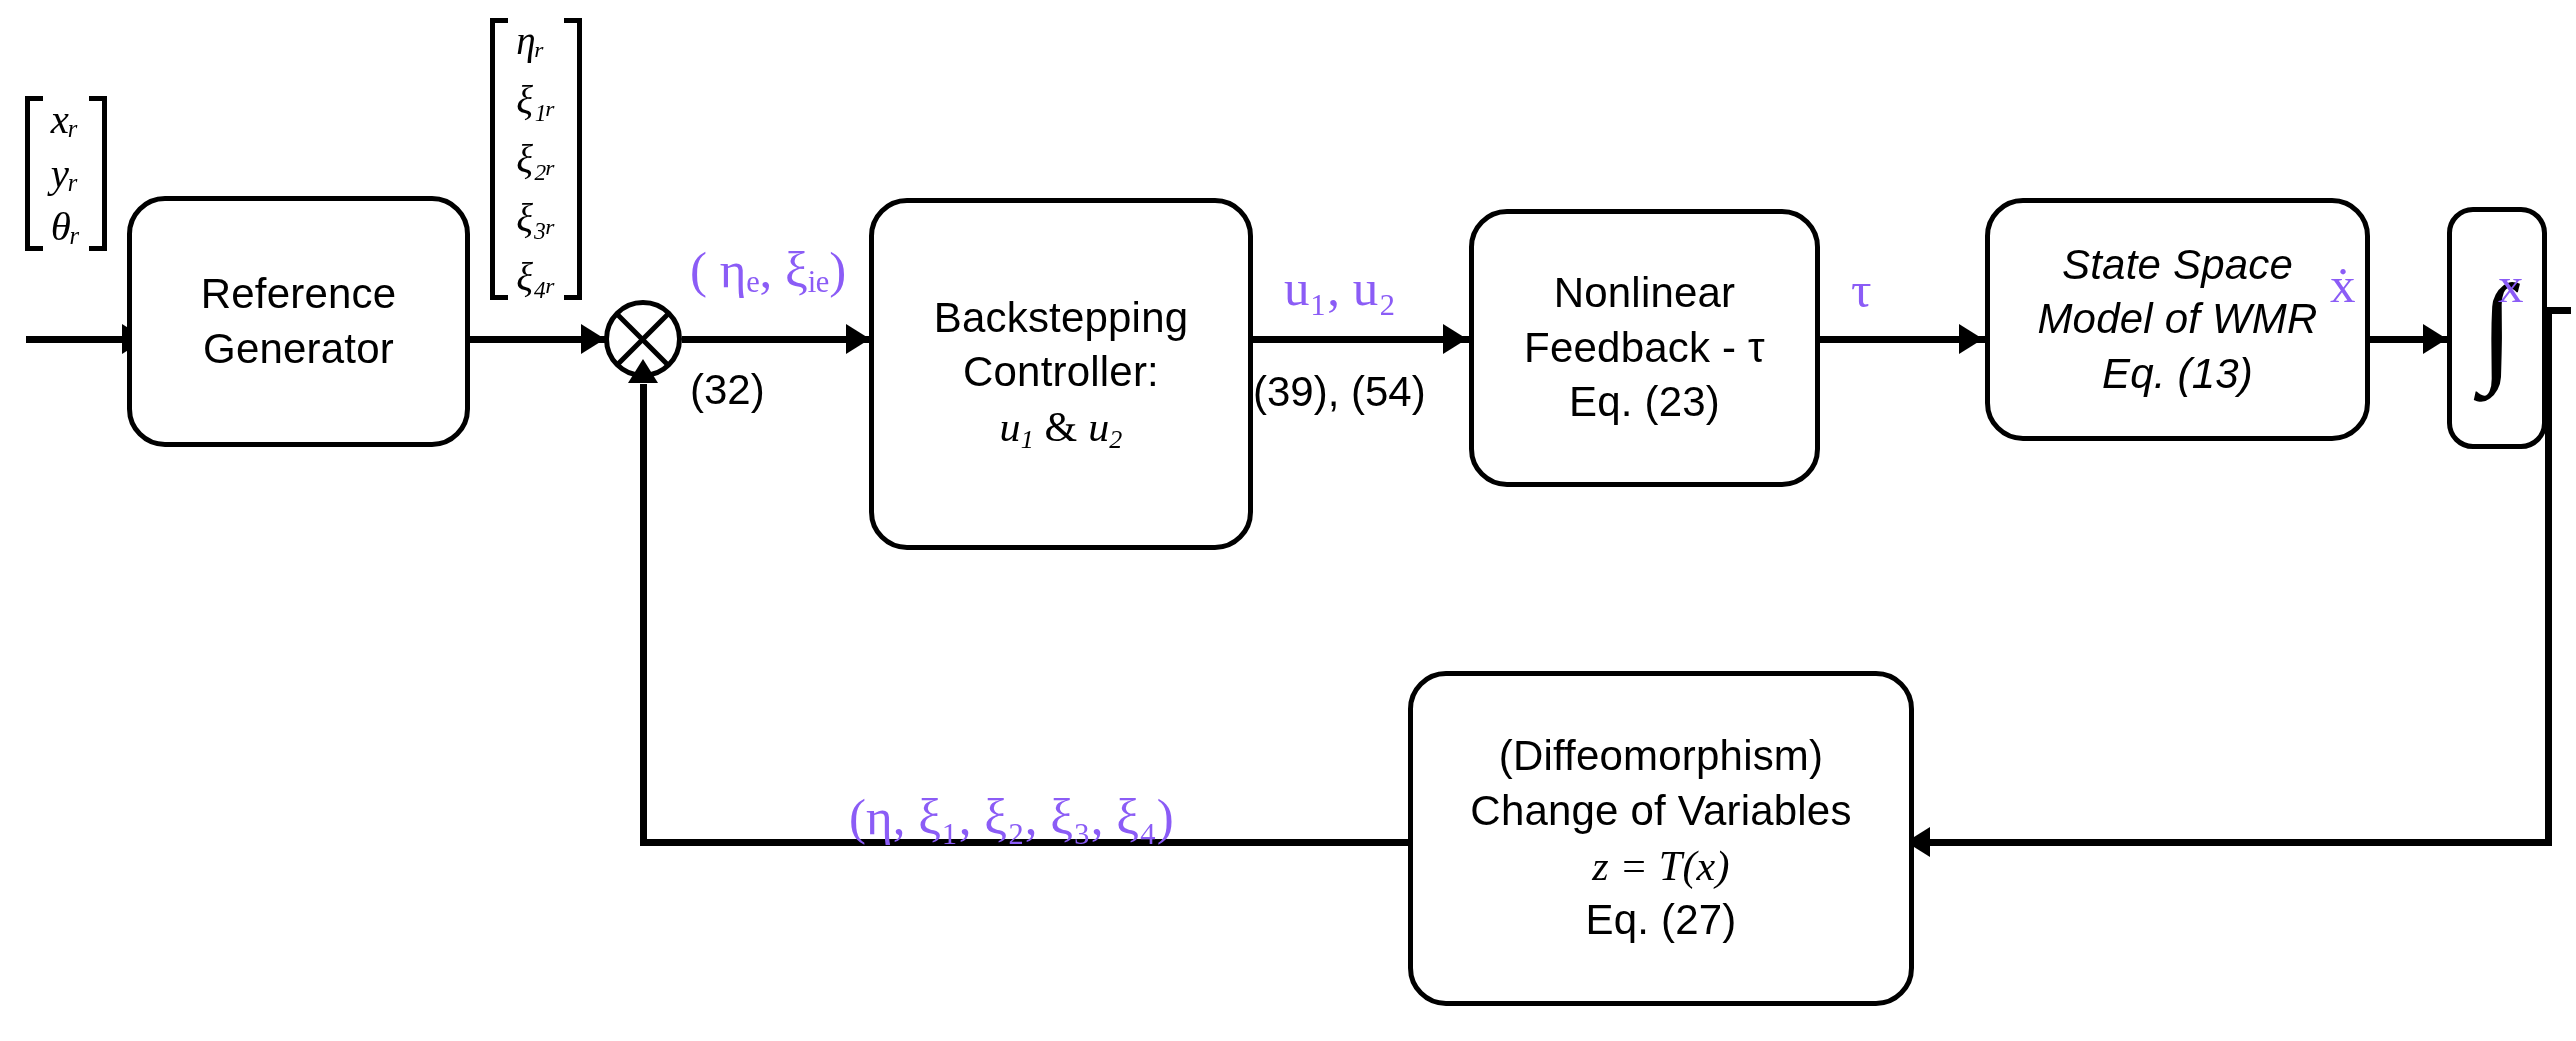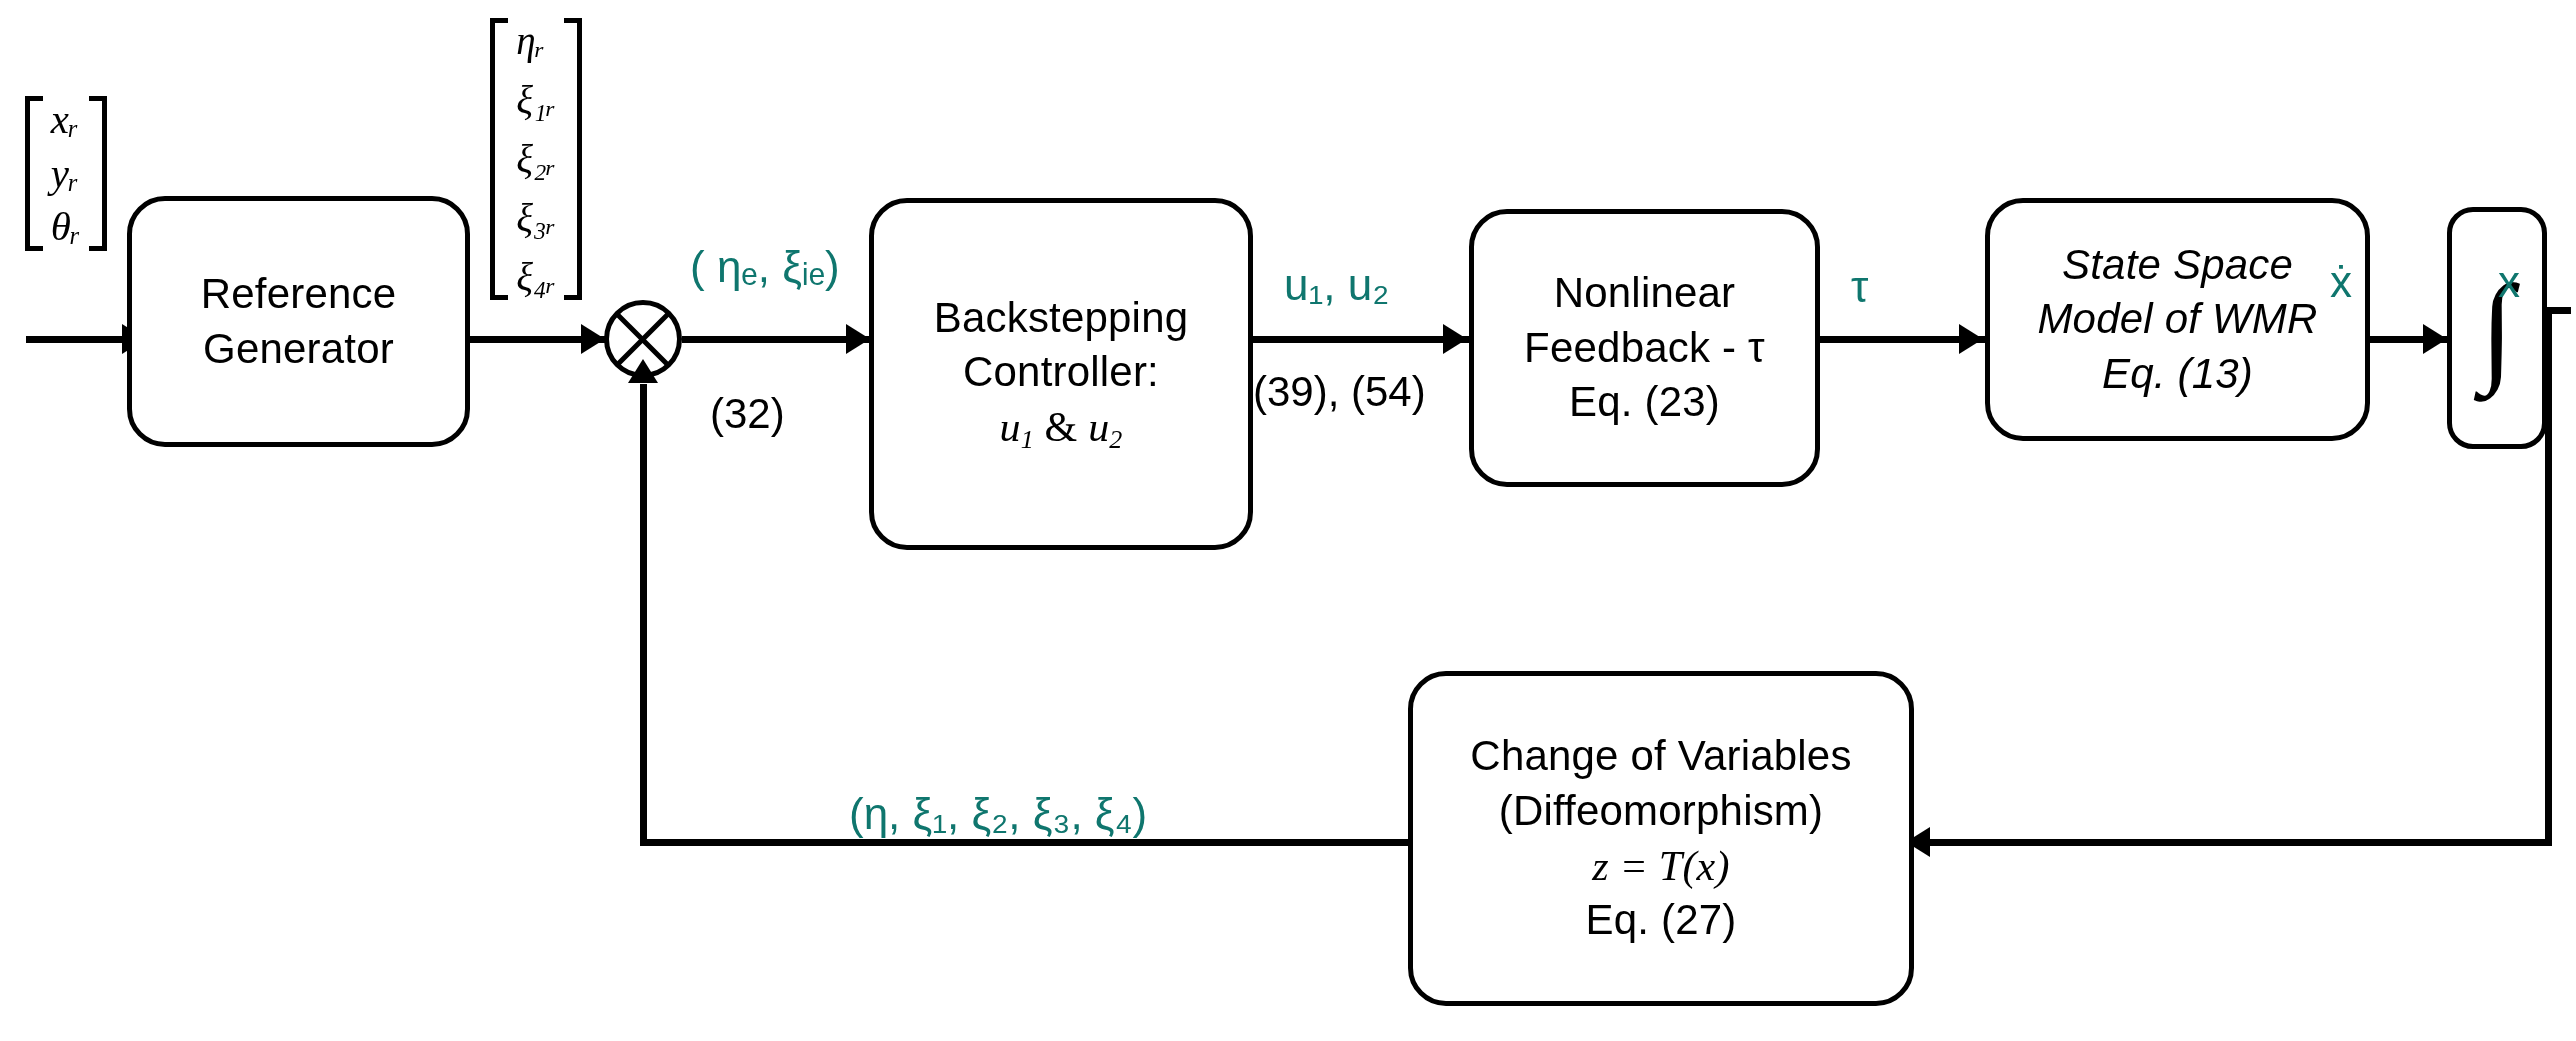--- a/index.html
+++ b/index.html
@@ -74,24 +74,24 @@
   .arrow-u {
     position: absolute;
     width: 0; height: 0;
     border-left: 15.5px solid transparent;
     border-right: 15.5px solid transparent;
     border-bottom: 24.5px solid #000000;
   }
   
   .lbl {
     position: absolute;
-    color: #0f766e;
+    color: #8b5cf6;
     white-space: nowrap;
-    font-family: Liberation Sans, sans-serif;
-    font-size: 44px;
+    font-family: Liberation Serif, serif;
+    font-size: 51px;
     line-height: 1;
   }
   .lbl-eq {
     position: absolute;
     color: #000000;
     white-space: nowrap;
     font-family: "Liberation Sans", sans-serif;
     font-size: 42px;
     line-height: 1;
   }
@@ -188,21 +188,21 @@
     </div>
     <div class="brk r"></div>
   </div>
 
   <div class="sum" style="left:604px; top:300px;">
     <div class="x1"></div>
     <div class="x2"></div>
   </div>
 
   <div class="lbl" style="left:690px; top:245px;">( ηₑ, ξᵢₑ)</div>
-  <div class="lbl-eq" style="left:710px; top:369px;margin-top:24px;">(32)</div>
+  <div class="lbl-eq" style="left:690px; top:369px;">(32)</div>
 
   <div class="hline" style="left:682px; top:336px; width:192px;"></div>
   <div class="arrow-r" style="left:846px; top:324px;"></div>
 
   <div class="block" style="left:869px; top:198px; width:384px; height:352px;">
     <span class="ln">Backstepping</span>
     <span class="ln">Controller:</span>
     <span class="ln mathi"><span>u</span><sub>1</sub><span class="mathu"> &amp; </span><span>u</span><sub>2</sub></span>
   </div>
 
@@ -240,22 +240,22 @@
 
   <div class="lbl" style="left:2498px; top:260px;">x</div>
 
   <div class="hline" style="left:2542px; top:307px; width:29px;"></div>
   <div class="vline" style="left:2545px; top:307px; height:539px;"></div>
   <div class="hline" style="left:1929px; top:839px; width:620px;"></div>
   <div class="arrow-l" style="left:1906px; top:827px;"></div>
 
 
   <div class="block" style="left:1408px; top:671px; width:506px; height:335px;">
+    <span class="ln">(Diffeomorphism)</span>
     <span class="ln">Change of Variables</span>
-    <span class="ln">(Diffeomorphism)</span>
     <span class="ln mathi">z = T(x)</span>
     <span class="ln">Eq. (27)</span>
   </div>
 
   <div class="hline" style="left:640px; top:839px; width:771px;"></div>
   <div class="vline" style="left:640px; top:384px; height:459px;"></div>
   <div class="arrow-u" style="left:628px; top:359px;"></div>
 
   <div class="lbl" style="left:849px; top:792px;">(η, ξ₁, ξ₂, ξ₃, ξ₄)</div>
 

